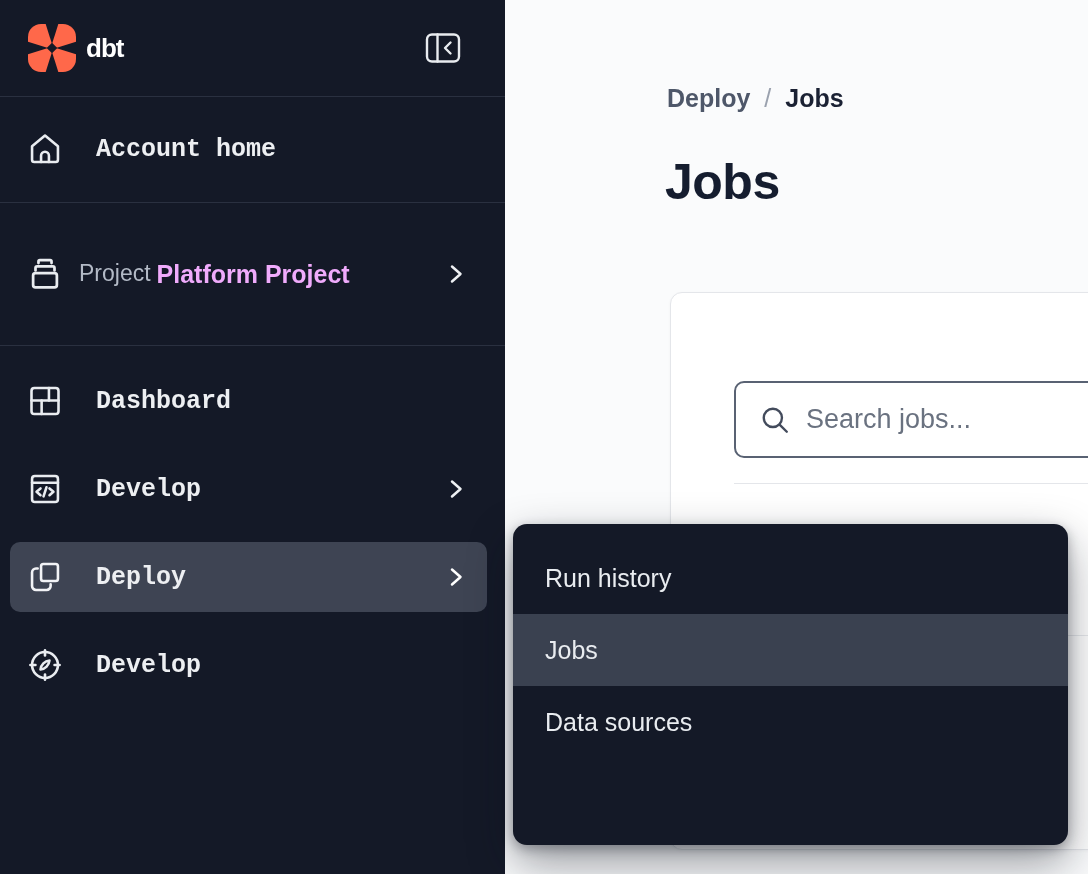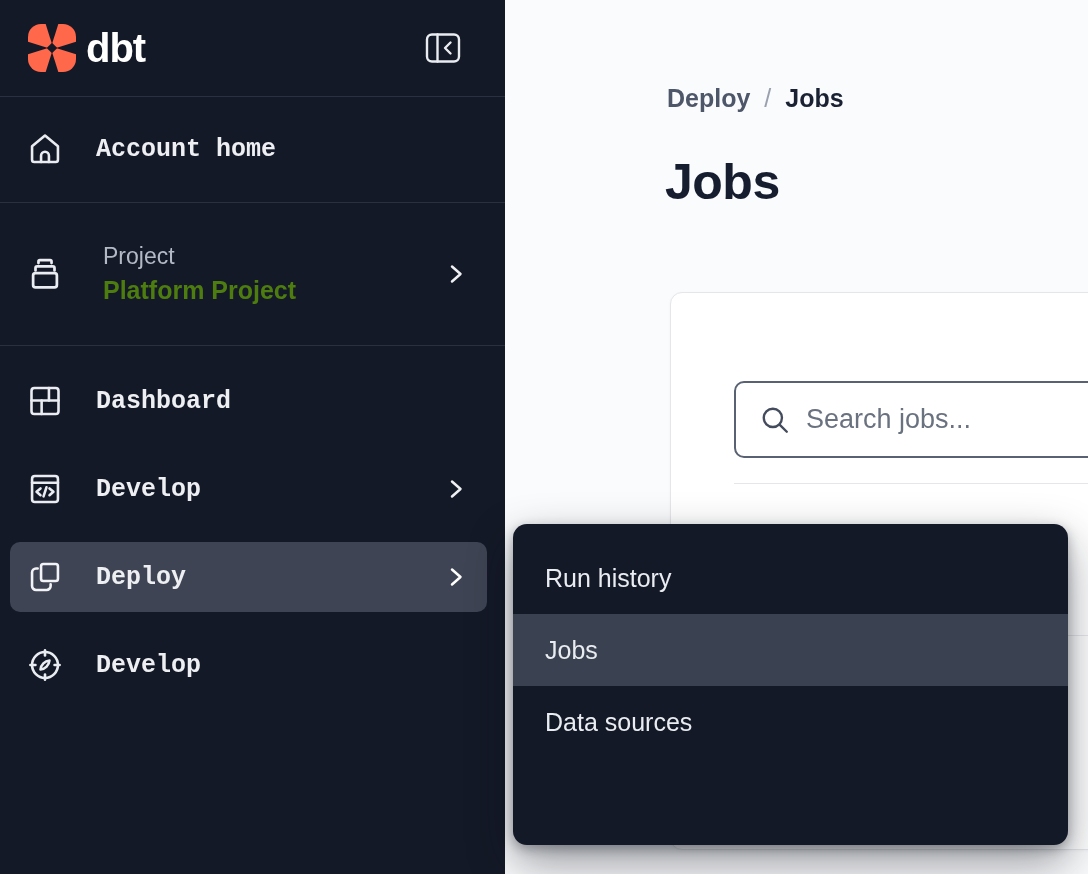--- a/index.html
+++ b/index.html
@@ -13,37 +13,37 @@
   
   .sidebar {
     position: absolute; left: 0; top: 0; width: 505px; height: 874px;
     background: #141927; color: #edeff2; z-index: 5;
   }
   .sb-header {
     height: 96px; display: flex; align-items: center;
     justify-content: space-between; padding: 0 44px 0 28px;
   }
   .logo-wrap { display: flex; align-items: center; gap: 10px; }
-  .logo-text { color: #ffffff; font-size: 40px; font-weight: 700; letter-spacing: -1px; }
+  .logo-text { color: #ffffff; font-size: 26px; font-weight: 700; letter-spacing: -1px; }
   .collapse-btn { background: none; border: none; cursor: pointer; display: flex; padding: 0; }
   .sb-divider { height: 1px; background: #2a3040; }
   .sb-section { padding: 17px 18px 18px 10px; font-family: Liberation Mono, monospace; }
   .sb-row {
     display: flex; align-items: center; height: 70px;
     padding: 0 24px 0 15px; border-radius: 10px;
   }
   .sb-row.active { background: #3e4453; }
   .sb-icon { width: 40px; display: flex; justify-content: center; flex: none; }
   .sb-label { margin-left: 31px; font-size: 25px; font-weight: 700; color: #edeff2; }
   .sb-chevron { margin-left: auto; display: flex; }
   .project-section { padding: 0 18px 0 10px; height: 142px; display: flex; align-items: center; }
   .project-row { display: flex; align-items: center; width: 100%; padding: 0 24px 0 15px; }
-  .project-text { margin-left: 38px; display: flex; flex-direction: column; gap: 6px; }
+  .project-text { margin-left: 14px; display: flex; flex-direction: row; gap: 6px; }
   .project-eyebrow { font-size: 23px; font-weight: 400; color: #b3bac6; }
-  .project-name { font-size: 25px; font-weight: 700; color: #4d7c0f; }
+  .project-name { font-size: 25px; font-weight: 700; color: #f0abfc; }
   .nav-section { padding-top: 20px; }
   .nav-section .sb-row { margin-bottom: 18px; }
 
   
   .main {
     position: absolute; left: 505px; top: 0; width: 583px; height: 874px;
     background: #fafbfc;
   }
   .breadcrumb {
     position: absolute; left: 162px; top: 84px;

